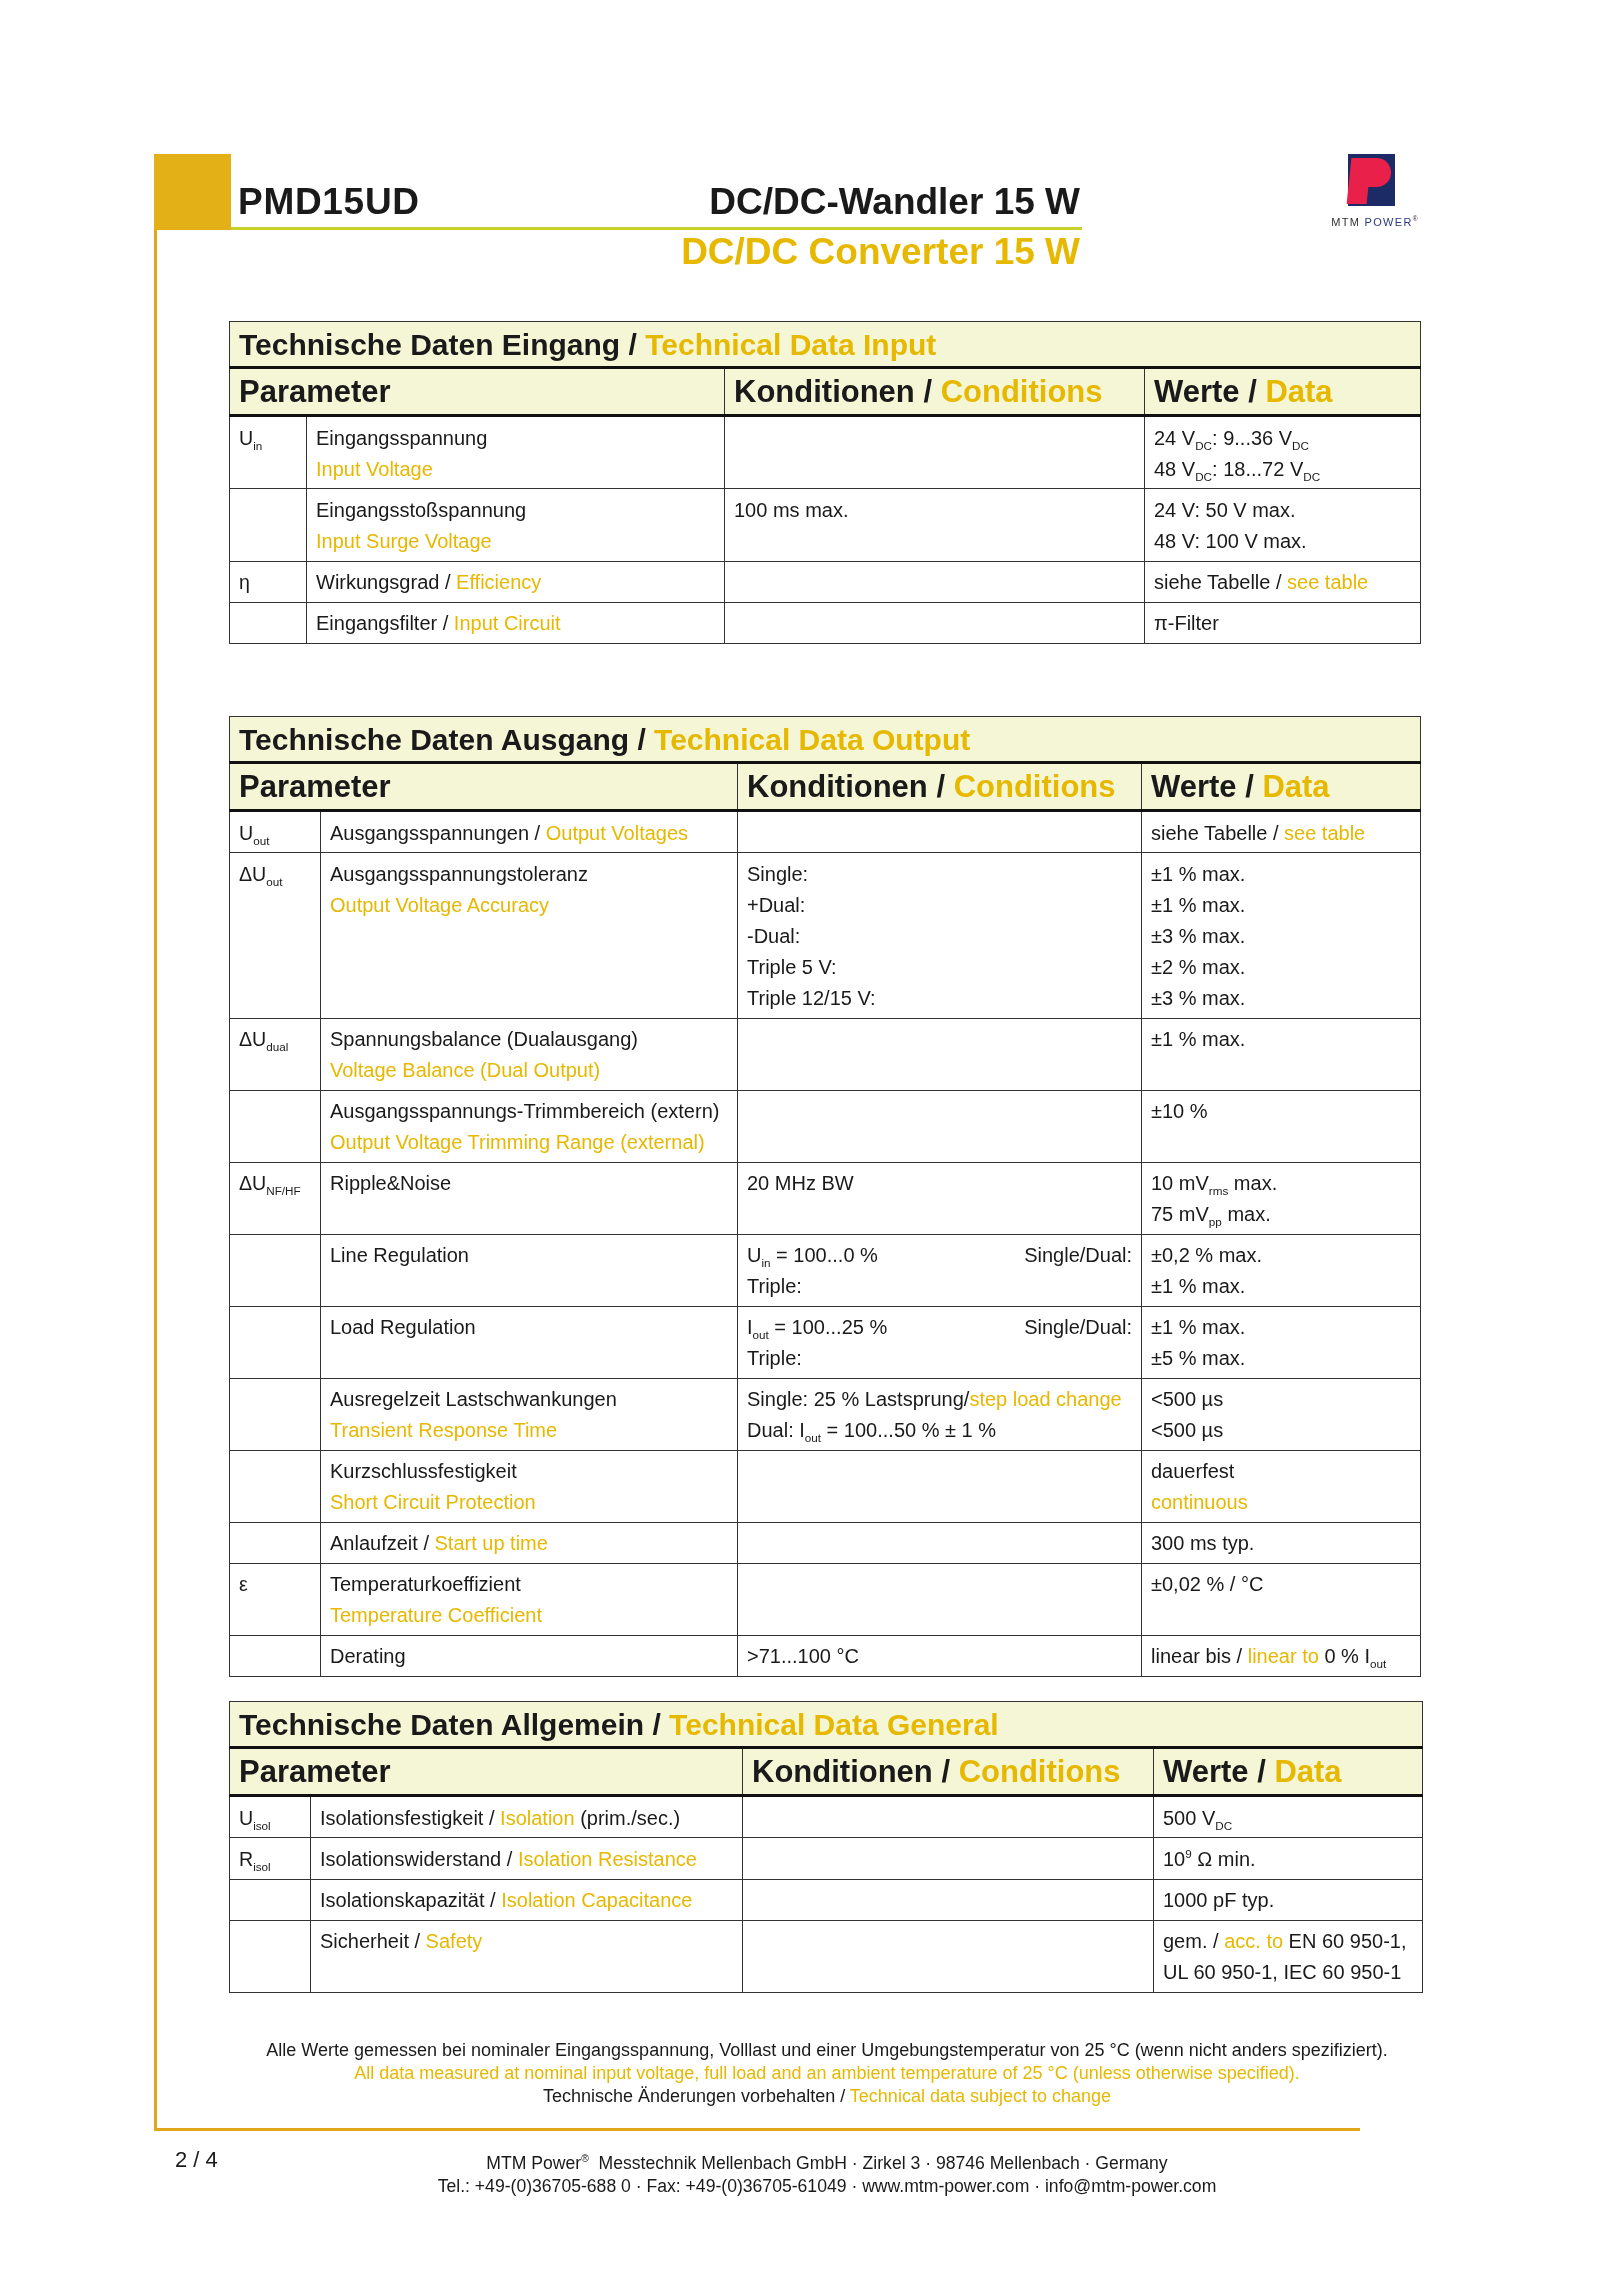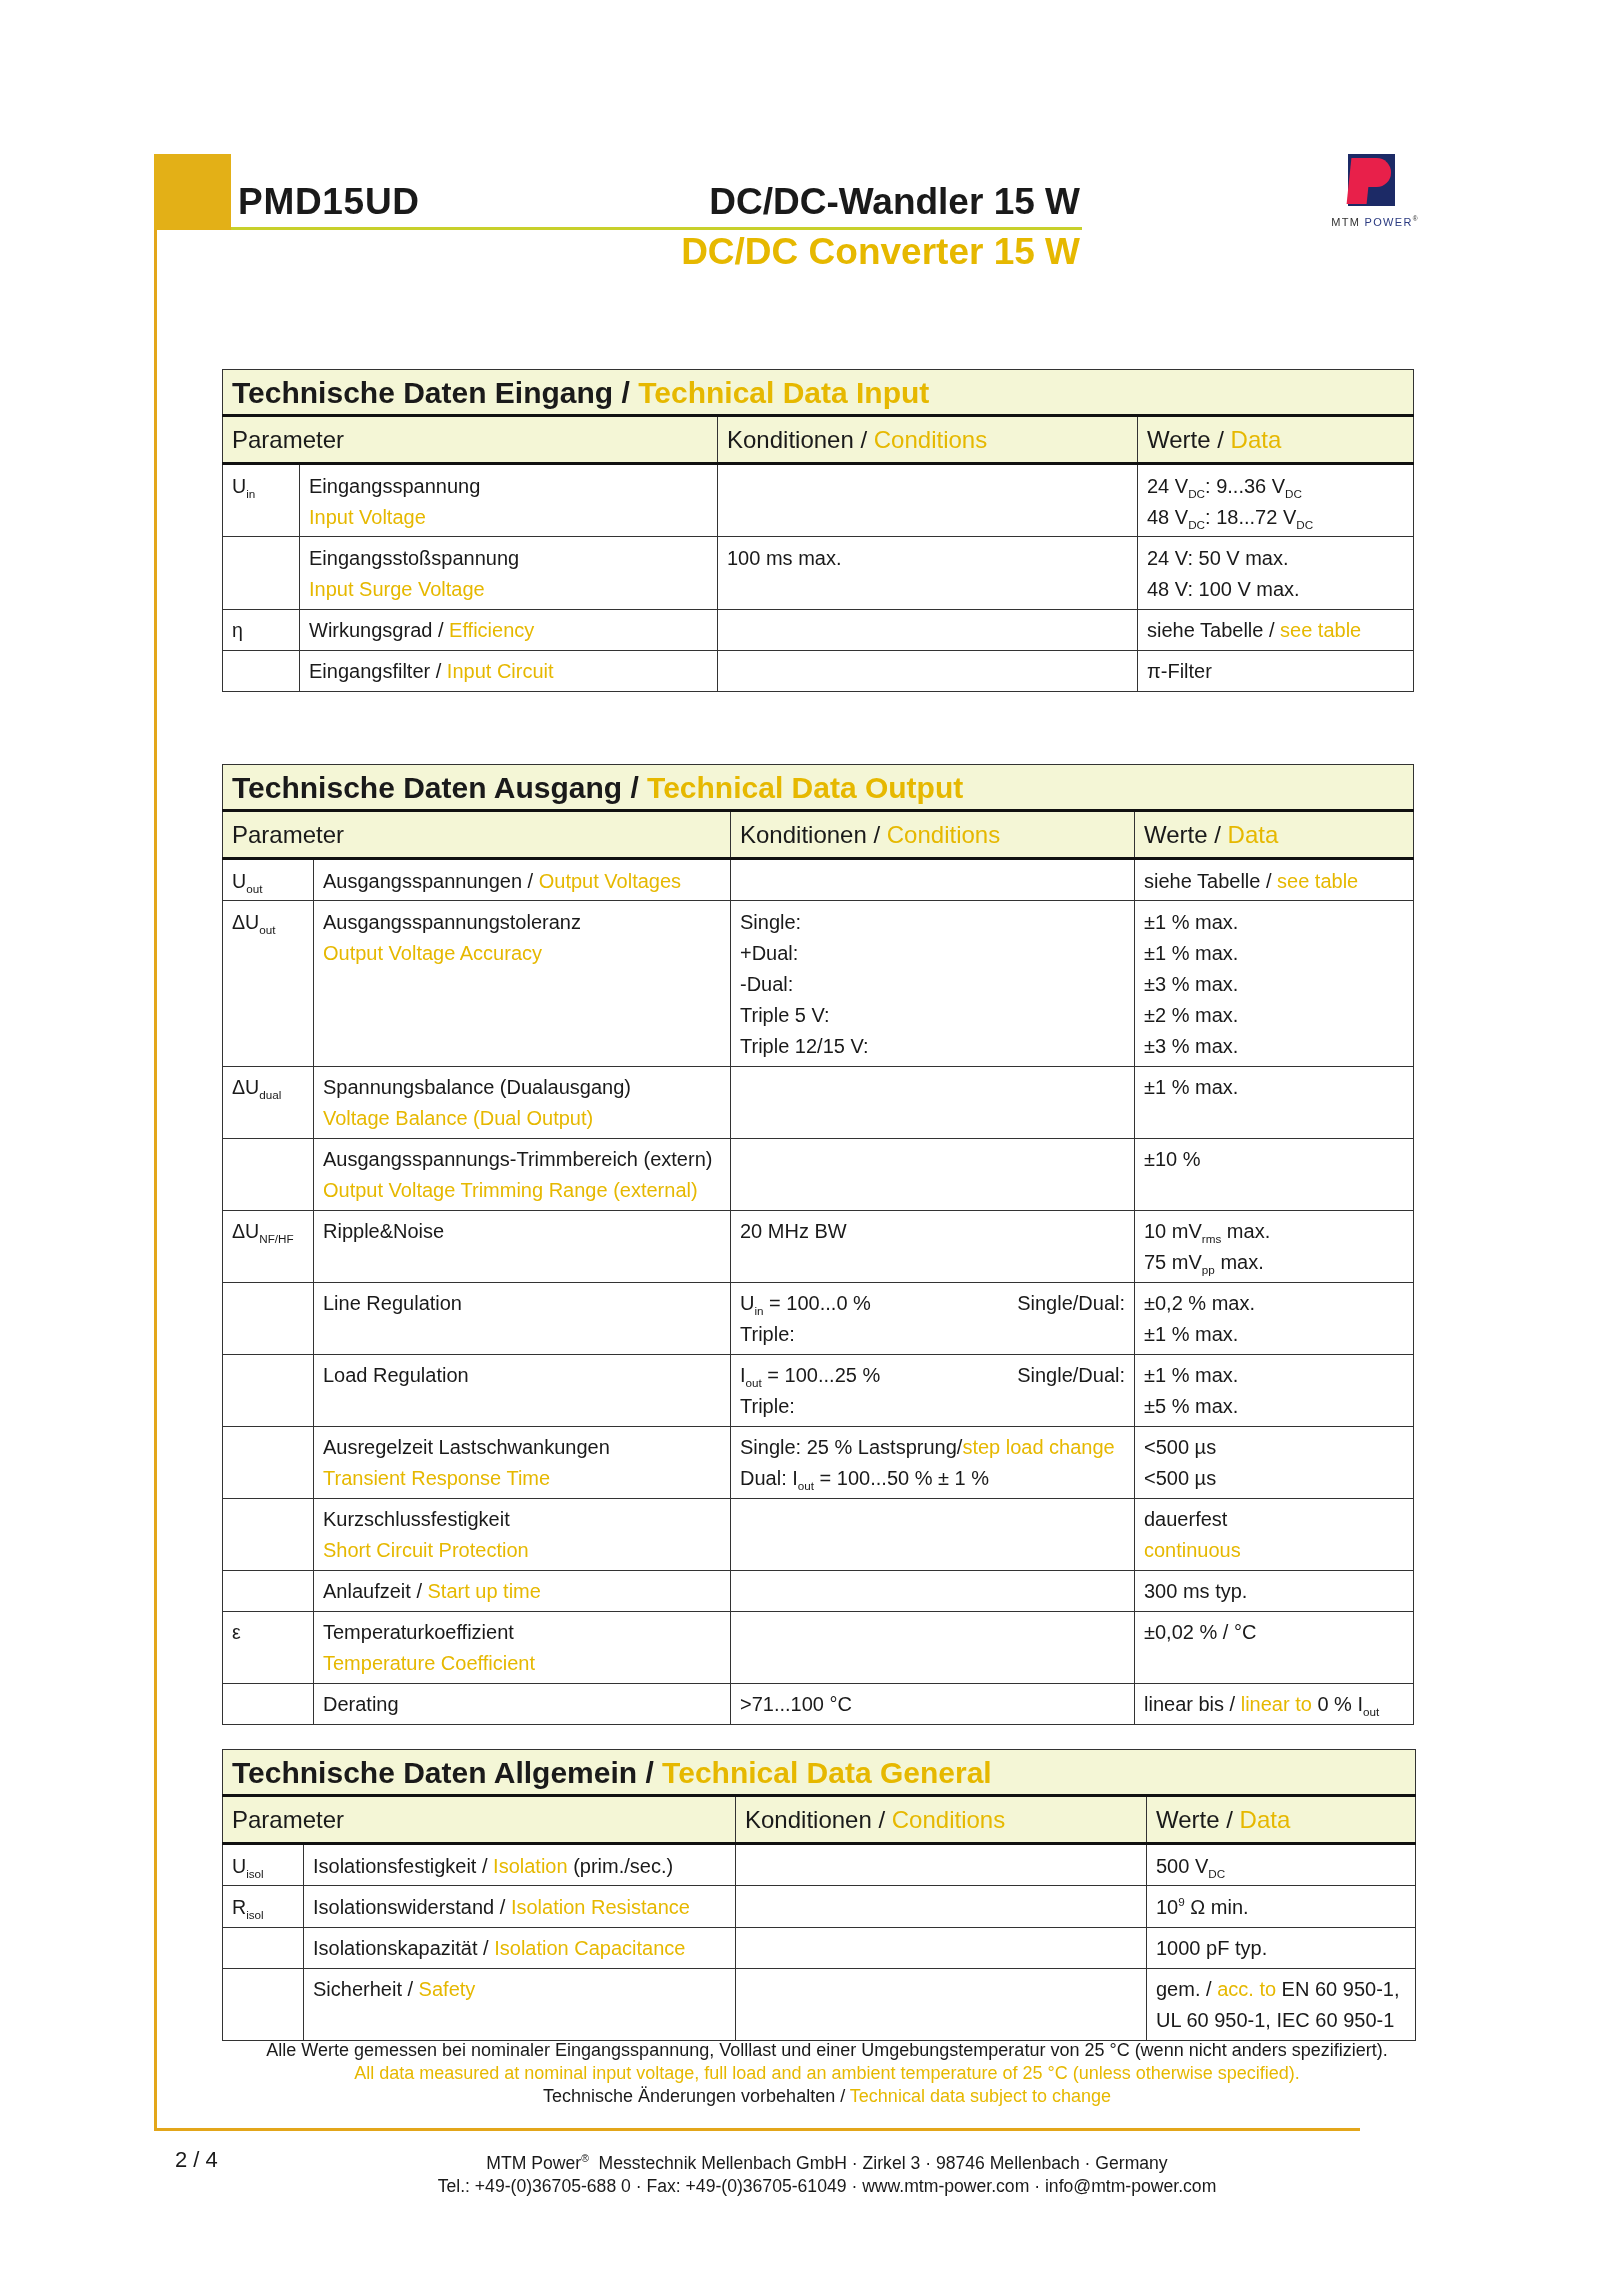--- a/index.html
+++ b/index.html
@@ -15,24 +15,24 @@
   .title-de { position: absolute; right: 536px; top: 181px; font-size: 37px; font-weight: bold; text-align: right; white-space: nowrap; }
   .title-en { position: absolute; right: 536px; top: 231px; font-size: 37px; font-weight: bold; color: #e6b800; text-align: right; white-space: nowrap; }
   
   .logo { position: absolute; left: 1310px; top: 154px; width: 130px; height: 78px; }
   .logo-mark { position: absolute; left: 38px; top: 0; width: 47px; height: 52px; background: #1c2a66; }
   .logo-p1 { position: absolute; left: 1.3px; top: 3.9px; width: 19.6px; height: 46px; background: #e8204a; transform: skewX(-6deg); }
   .logo-p2 { position: absolute; left: 17px; top: 3.9px; width: 26px; height: 29px; background: #e8204a; border-radius: 0 14.3px 14.3px 0; }
   .logo-text { position: absolute; left: 0; top: 61px; width: 130px; font-size: 11px; letter-spacing: 1.3px; color: #333; white-space: nowrap; text-align: center; }
   .logo-text .pw { color: #2a3a80; }
   
-  table.spec { position: absolute; left: 222px; width: 1192px; border-collapse: collapse; table-layout: fixed; font-size: 20px; margin-top: 48px; }
+  table.spec { position: absolute; left: 229px; width: 1192px; border-collapse: collapse; table-layout: fixed; font-size: 20px; }
   table.spec td { border: 1.3px solid #333; vertical-align: top; padding: 5.2px 9px 3.9px 9px; line-height: 31px; }
   table.spec tr.sec td { background: #f4f6d6; font-weight: bold; font-size: 30px; padding: 2.6px 9px; line-height: 39px; border-bottom: 3.3px solid #111; }
-  table.spec tr.hdr td { background: #f4f6d6; font-weight: normal; font-size: 24px; padding: 2.6px 9px; line-height: 40px; border-bottom: 3.3px solid #111; }
+  table.spec tr.hdr td { background: #f4f6d6; font-weight: bold; font-size: 31px; padding: 2.6px 9px; line-height: 40px; border-bottom: 3.3px solid #111; }
   table.spec td.sym { font-size: 19.6px; padding-left: 9px; }
   table.spec sub { font-size: 11.7px; vertical-align: -5.2px; line-height: 0; }
   table.spec sup { font-size: 11.7px; vertical-align: 7.8px; line-height: 0; }
   .cond-split { display: flex; justify-content: space-between; }
   .right { text-align: left; }
   .notes { position: absolute; left: 231px; width: 1192px; top: 2039px; text-align: center; font-size: 18px; line-height: 23px; }
   .page-num { position: absolute; left: 175px; top: 2147px; font-size: 22px; }
   .footer { position: absolute; left: 231px; width: 1192px; top: 2147px; text-align: center; font-size: 17.6px; line-height: 23px; }
 </style>
 </head>

